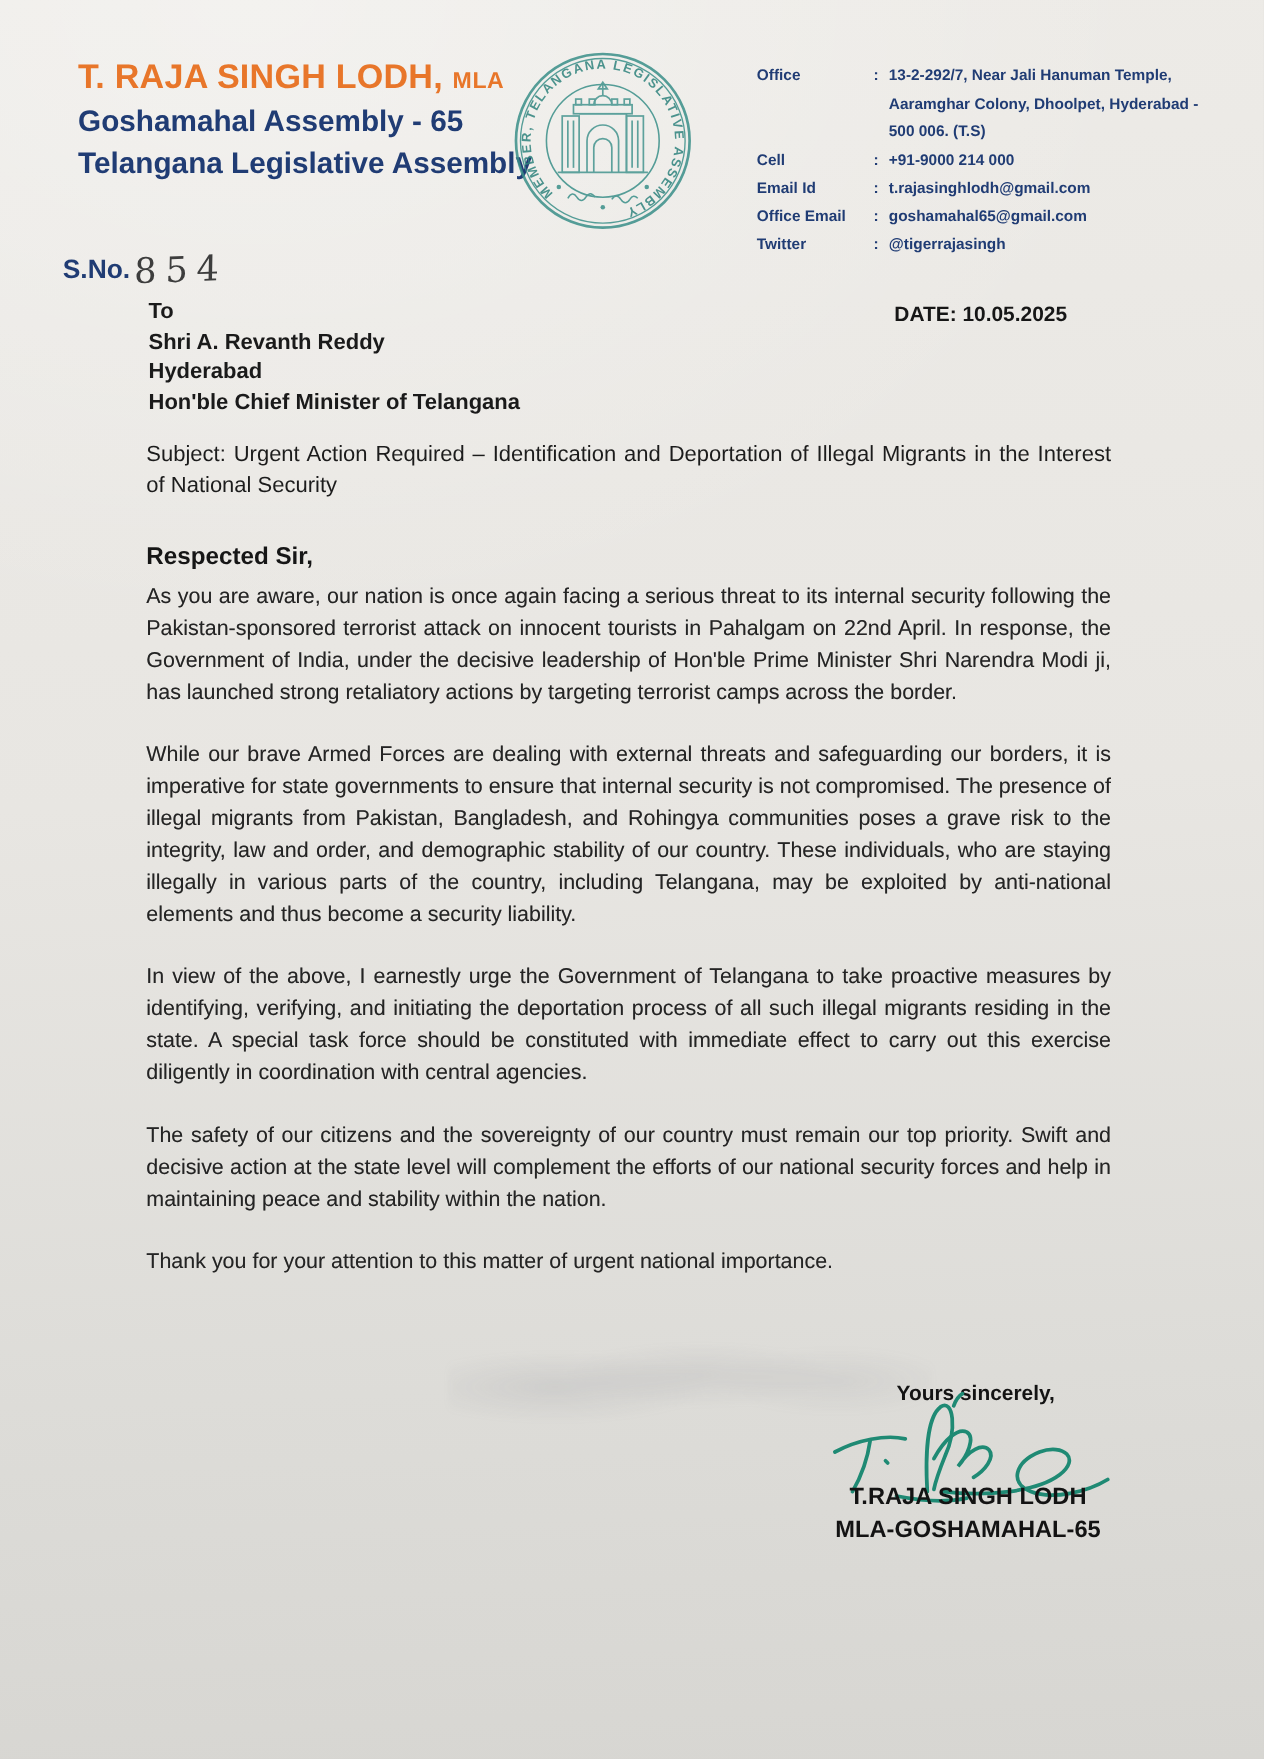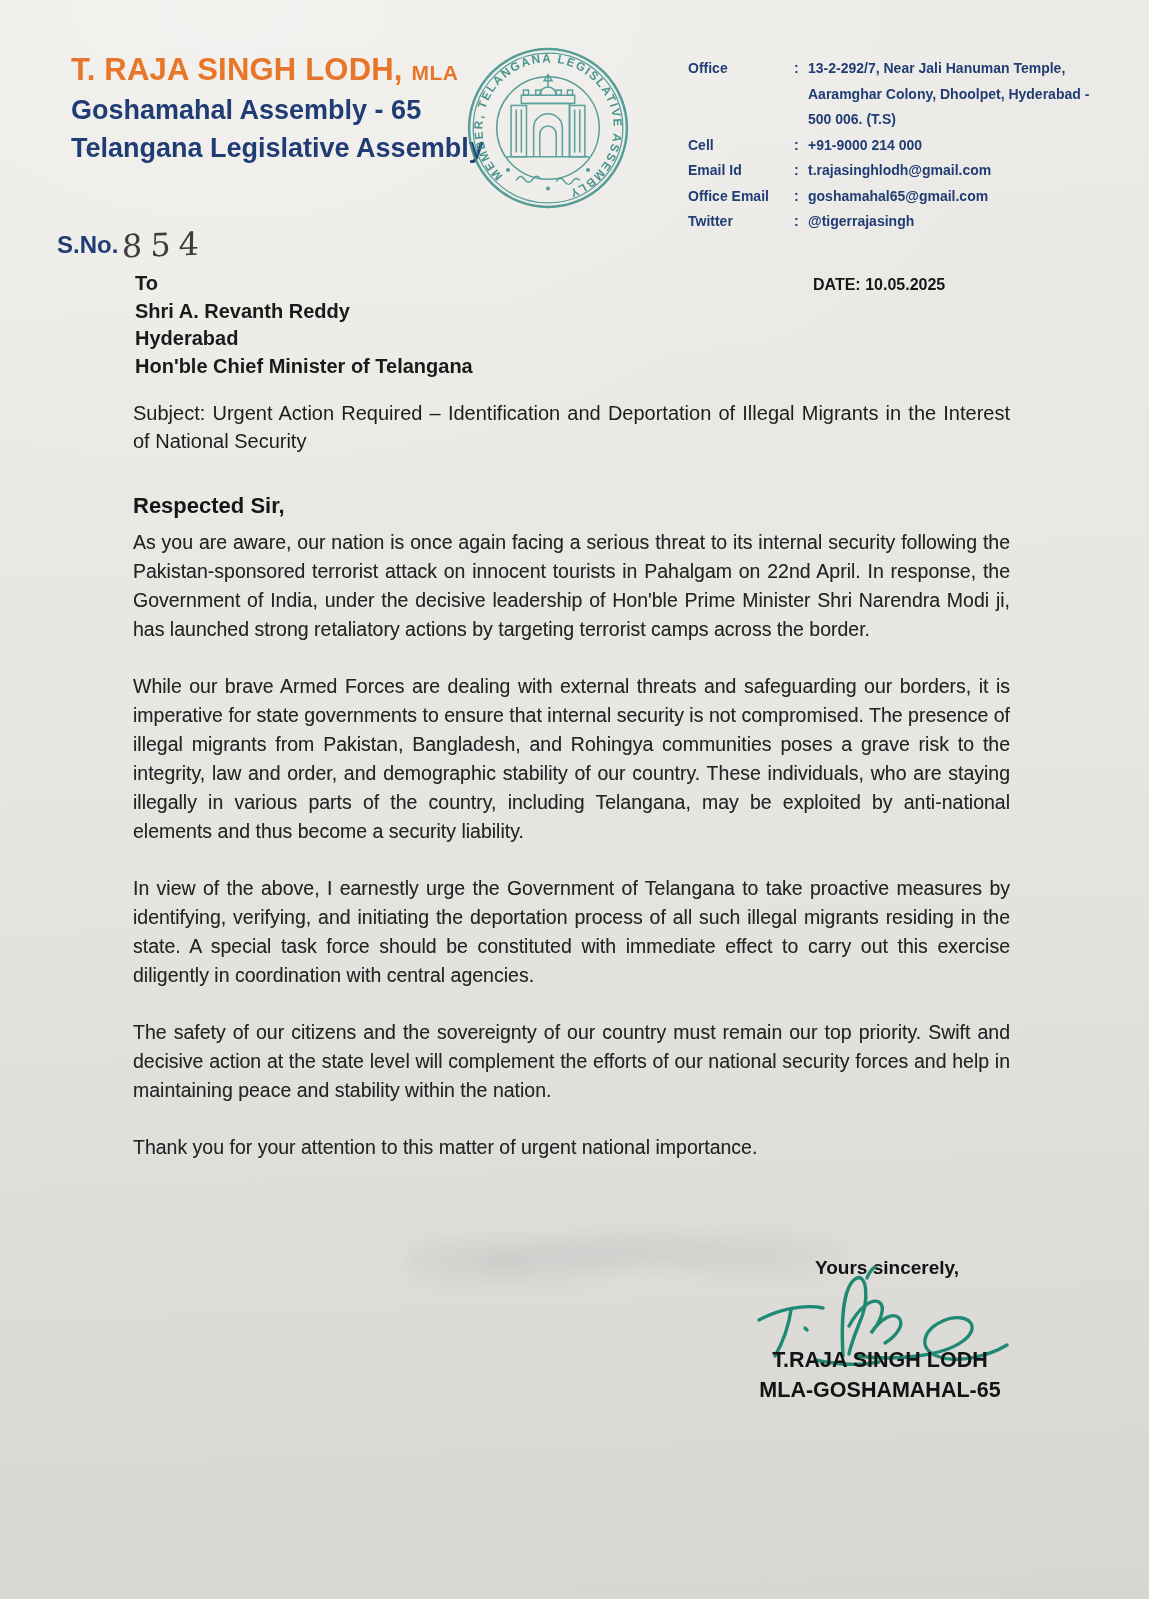--- a/index.html
+++ b/index.html
@@ -34,21 +34,21 @@
   .contact{position:absolute;left:688px;top:56px;width:440px;color:var(--navy);}
   .c-row{display:grid;grid-template-columns:106px 14px 300px;font-size:14px;font-weight:bold;line-height:25.5px;}
   .c-value{color:var(--navy);}
   
   .sno{position:absolute;left:57px;top:226px;font-size:24px;font-weight:bold;color:var(--navy);}
   .sno-hand{
     display:inline-block;font-family:"DejaVu Serif", serif;font-weight:400;
     font-size:32px;color:#3d3d3d;letter-spacing:8px;margin-left:4px;
     transform:rotate(-2deg) skewX(-3deg);vertical-align:-3px;
   }
-  .date{position:absolute;left:813px;top:276px;font-size:16px;font-weight:bold;color:#161616;}
+  .date{position:absolute;left:813px;top:276px;font-size:19px;font-weight:bold;color:#161616;}
   .recipient{position:absolute;left:135px;top:270px;font-size:20px;font-weight:bold;color:#1a1a1a;line-height:27.5px;}
   
   .subject{
     position:absolute;left:133px;top:400px;width:877px;
     font-size:20px;color:#1c1c1c;line-height:27.5px;text-align:justify;
   }
   .salutation{position:absolute;left:133px;top:493px;font-size:22px;font-weight:bold;color:#161616;}
   .body-text{position:absolute;left:133px;top:528px;width:877px;}
   .body-text p{
     margin:0 0 28px 0;font-size:19.5px;line-height:29px;color:#242424;

